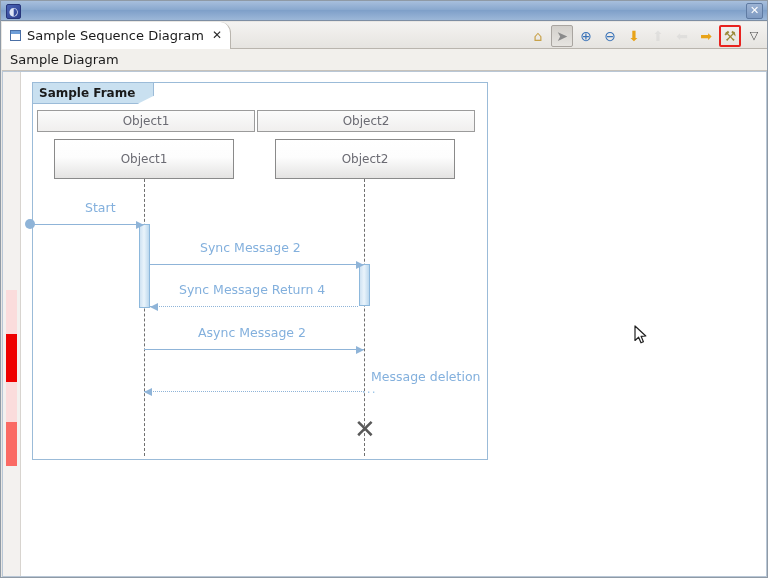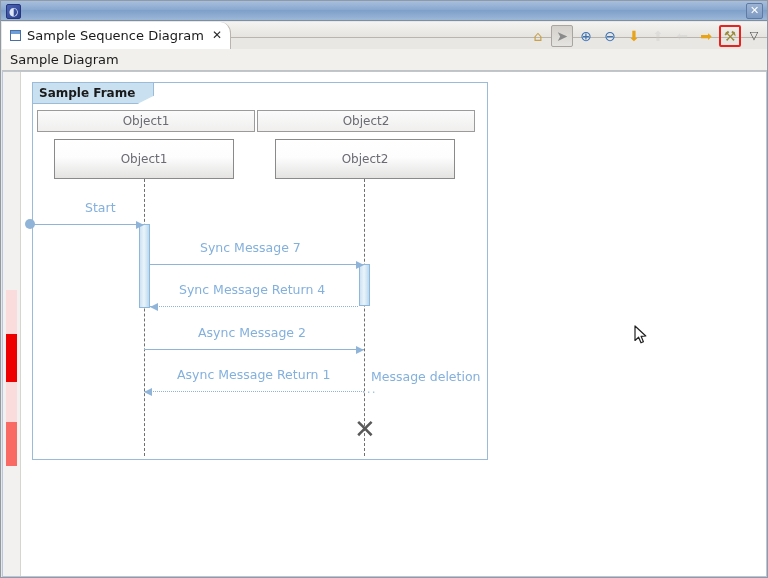--- a/index.html
+++ b/index.html
@@ -42,21 +42,21 @@
     border: 1px solid #5f7ba3;
     border-radius: 2px;
     color: #ffffff;
     font-size: 11px; line-height: 14px; text-align: center;
     font-weight: bold;
   }
 
   
   .tabrow {
     position: absolute; left: 1px; top: 21px;
-    width: 765px; height: 16px;
+    width: 765px; height: 27px;
     background: linear-gradient(to bottom, #f4f3f1, #e6e4e0);
     border-bottom: 1px solid #b9b5ae;
   }
   .tab {
     position: absolute; left: 0px; top: 0px;
     height: 27px;
     padding: 0 26px 0 8px;
     background: #ffffff;
     border-right: 1px solid #b9b5ae;
     border-top-right-radius: 11px;
@@ -294,30 +294,29 @@
         <div class="obj-box" style="left: 32px; top: 67px; width: 180px; height: 40px;">Object1</div>
         <div class="obj-box" style="left: 253px; top: 67px; width: 180px; height: 40px;">Object2</div>
         <div class="activation" style="left: 117px; top: 152px; height: 84px;"></div>
         <div class="activation" style="left: 337px; top: 192px; height: 42px;"></div>
         <div class="msg-line" style="left: 8px; top: 152px; width: 114px;"></div>
         <div class="arrowhead-r" style="left: 114px; top: 148.5px;"></div>
         <div class="msg-label" style="left: 63px; top: 128px;">Start</div>
         <div class="start-dot" style="left: 3px; top: 147px;"></div>
         <div class="msg-line" style="left: 128px; top: 192px; width: 214px;"></div>
         <div class="arrowhead-r" style="left: 334px; top: 188.5px;"></div>
-        <div class="msg-label" style="left: 178px; top: 168px;">Sync Message 7</div>
+        <div class="msg-label" style="left: 178px; top: 168px;">Sync Message 2</div>
         <div class="msg-line dotted" style="left: 128px; top: 234px; width: 208px;"></div>
         <div class="arrowhead-l" style="left: 128px; top: 230.5px;"></div>
         <div class="msg-label" style="left: 157px; top: 210px;">Sync Message Return 4</div>
         <div class="msg-line" style="left: 122px; top: 277px; width: 220px;"></div>
         <div class="arrowhead-r" style="left: 334px; top: 273.5px;"></div>
         <div class="msg-label" style="left: 176px; top: 253px;">Async Message 2</div>
         <div class="msg-line dotted" style="left: 122px; top: 319px; width: 220px;"></div>
         <div class="arrowhead-l" style="left: 122px; top: 315.5px;"></div>
-        <div class="msg-label" style="left: 155px; top: 295px;">Async Message Return 1</div>
         <div class="msg-label" style="left: 349px; top: 297px;">Message deletion</div>
         <div class="del-dots" style="left: 340px; top: 314px;">···</div>
         <div class="del-cross" style="left: 332px; top: 344px;">✕</div>
       </div>
   </div>
 
   <svg class="cursor" id="mouse-cursor" viewBox="0 0 14 20" style="left: 633px; top: 324px;">
     <path d="M1,1 L1,15.5 L4.6,12.2 L7.0,17.8 L9.4,16.7 L7.1,11.3 L11.8,11.0 Z" fill="#ffffff" stroke="#202020" stroke-width="1.2" stroke-linejoin="round"></path>
   </svg>
 </div>

